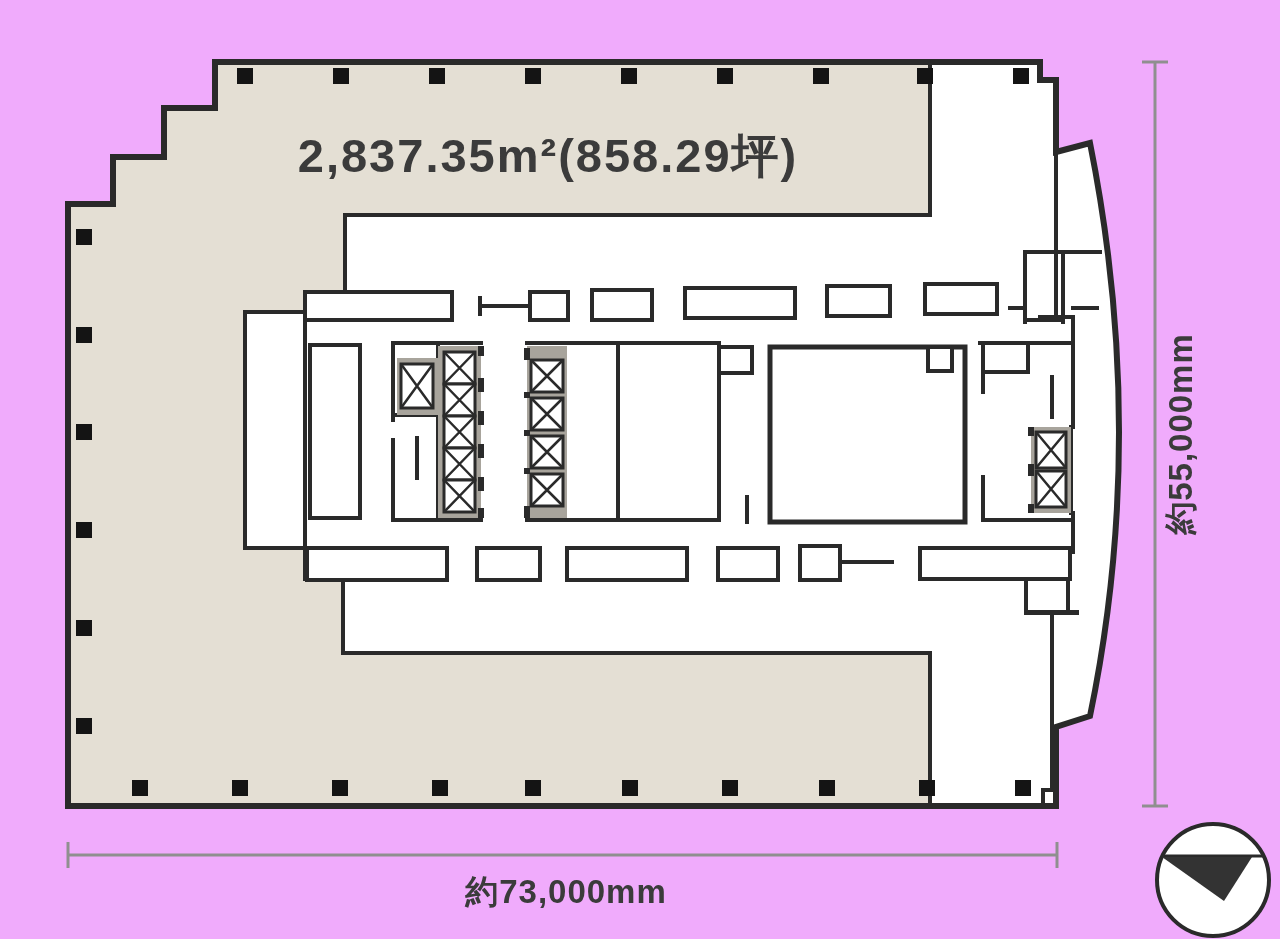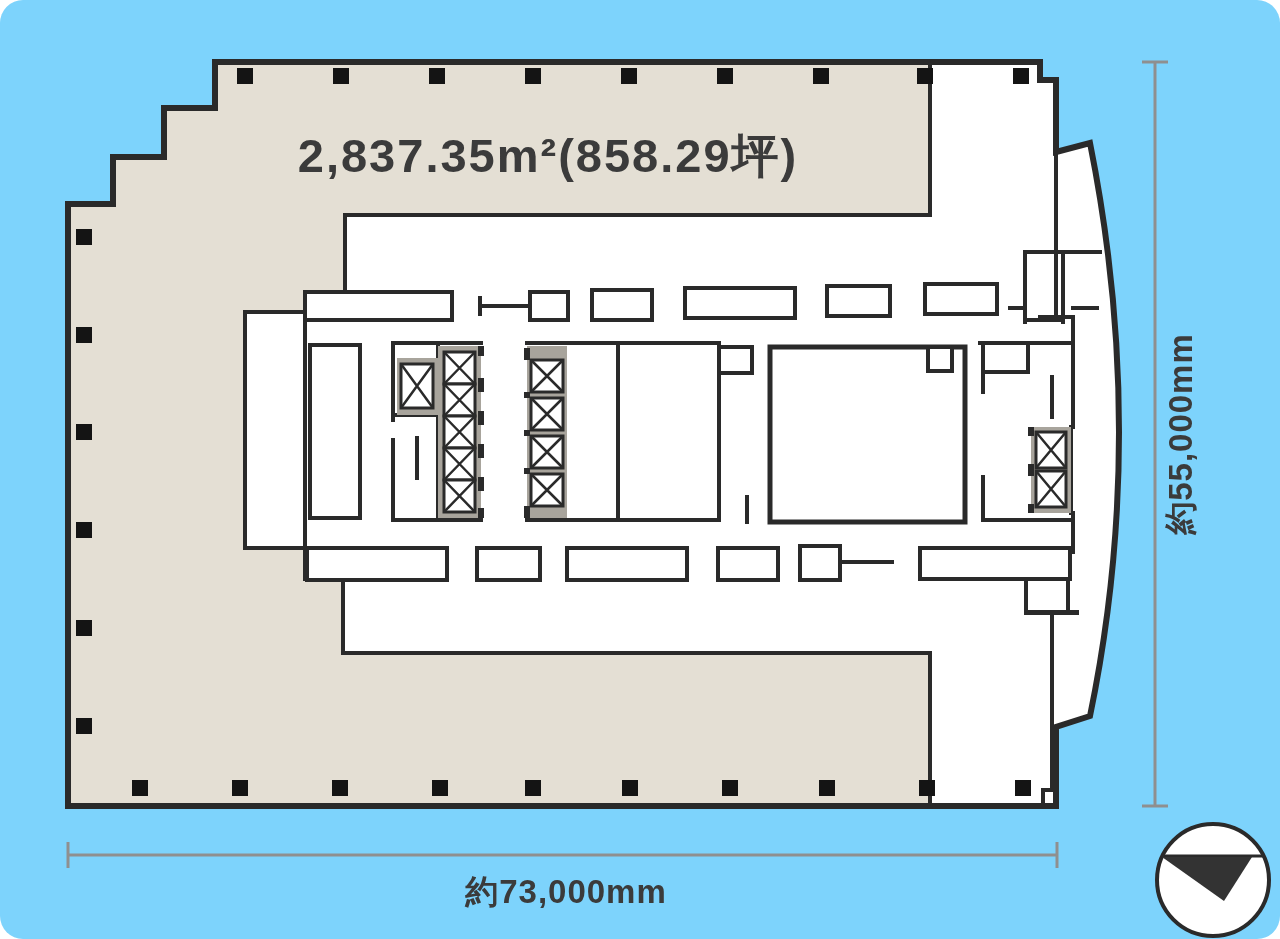--- a/index.html
+++ b/index.html
@@ -1,16 +1,16 @@
 <!DOCTYPE html>
 <html><head>
 <meta charset="utf-8">
 <style>
   html,body{margin:0;padding:0;background:#ffffff;width:1280px;height:939px;overflow:hidden;}
-  .stage{position:relative;width:1280px;height:939px;background:#7dd3fc;border-radius:23px;}
+  .stage{position:relative;width:1280px;height:939px;background:#f0abfc;}
   svg{display:block;}
   .wg{fill:none;stroke-width:4;stroke-linecap:square;stroke-linejoin:miter;}
   .wg .fw{fill:#ffffff;}
   .w5{stroke-width:5;}
   .w6{stroke-width:6;}
   .shell-fill{fill:#ffffff;stroke:none;}
   .nofill{fill:none;}
   .nostroke{stroke:none;}
   .boxes{stroke-width:3;}
   .boxes rect{fill:#ffffff;}

